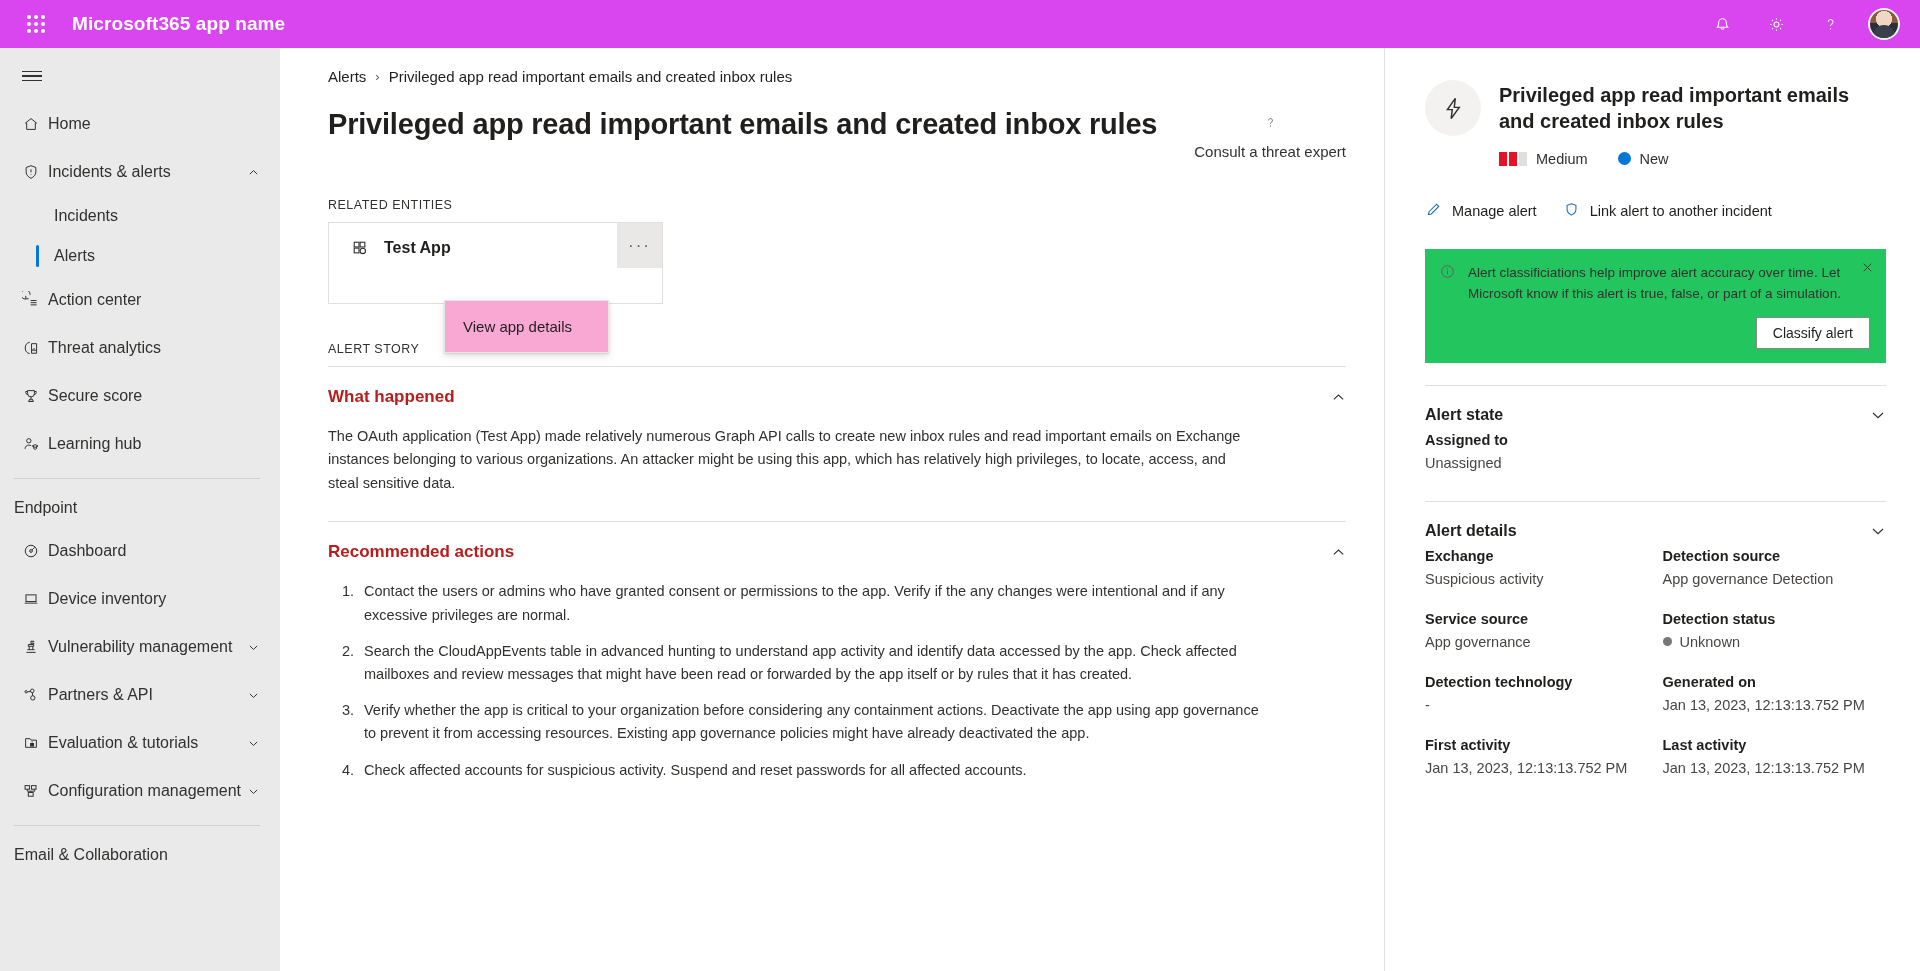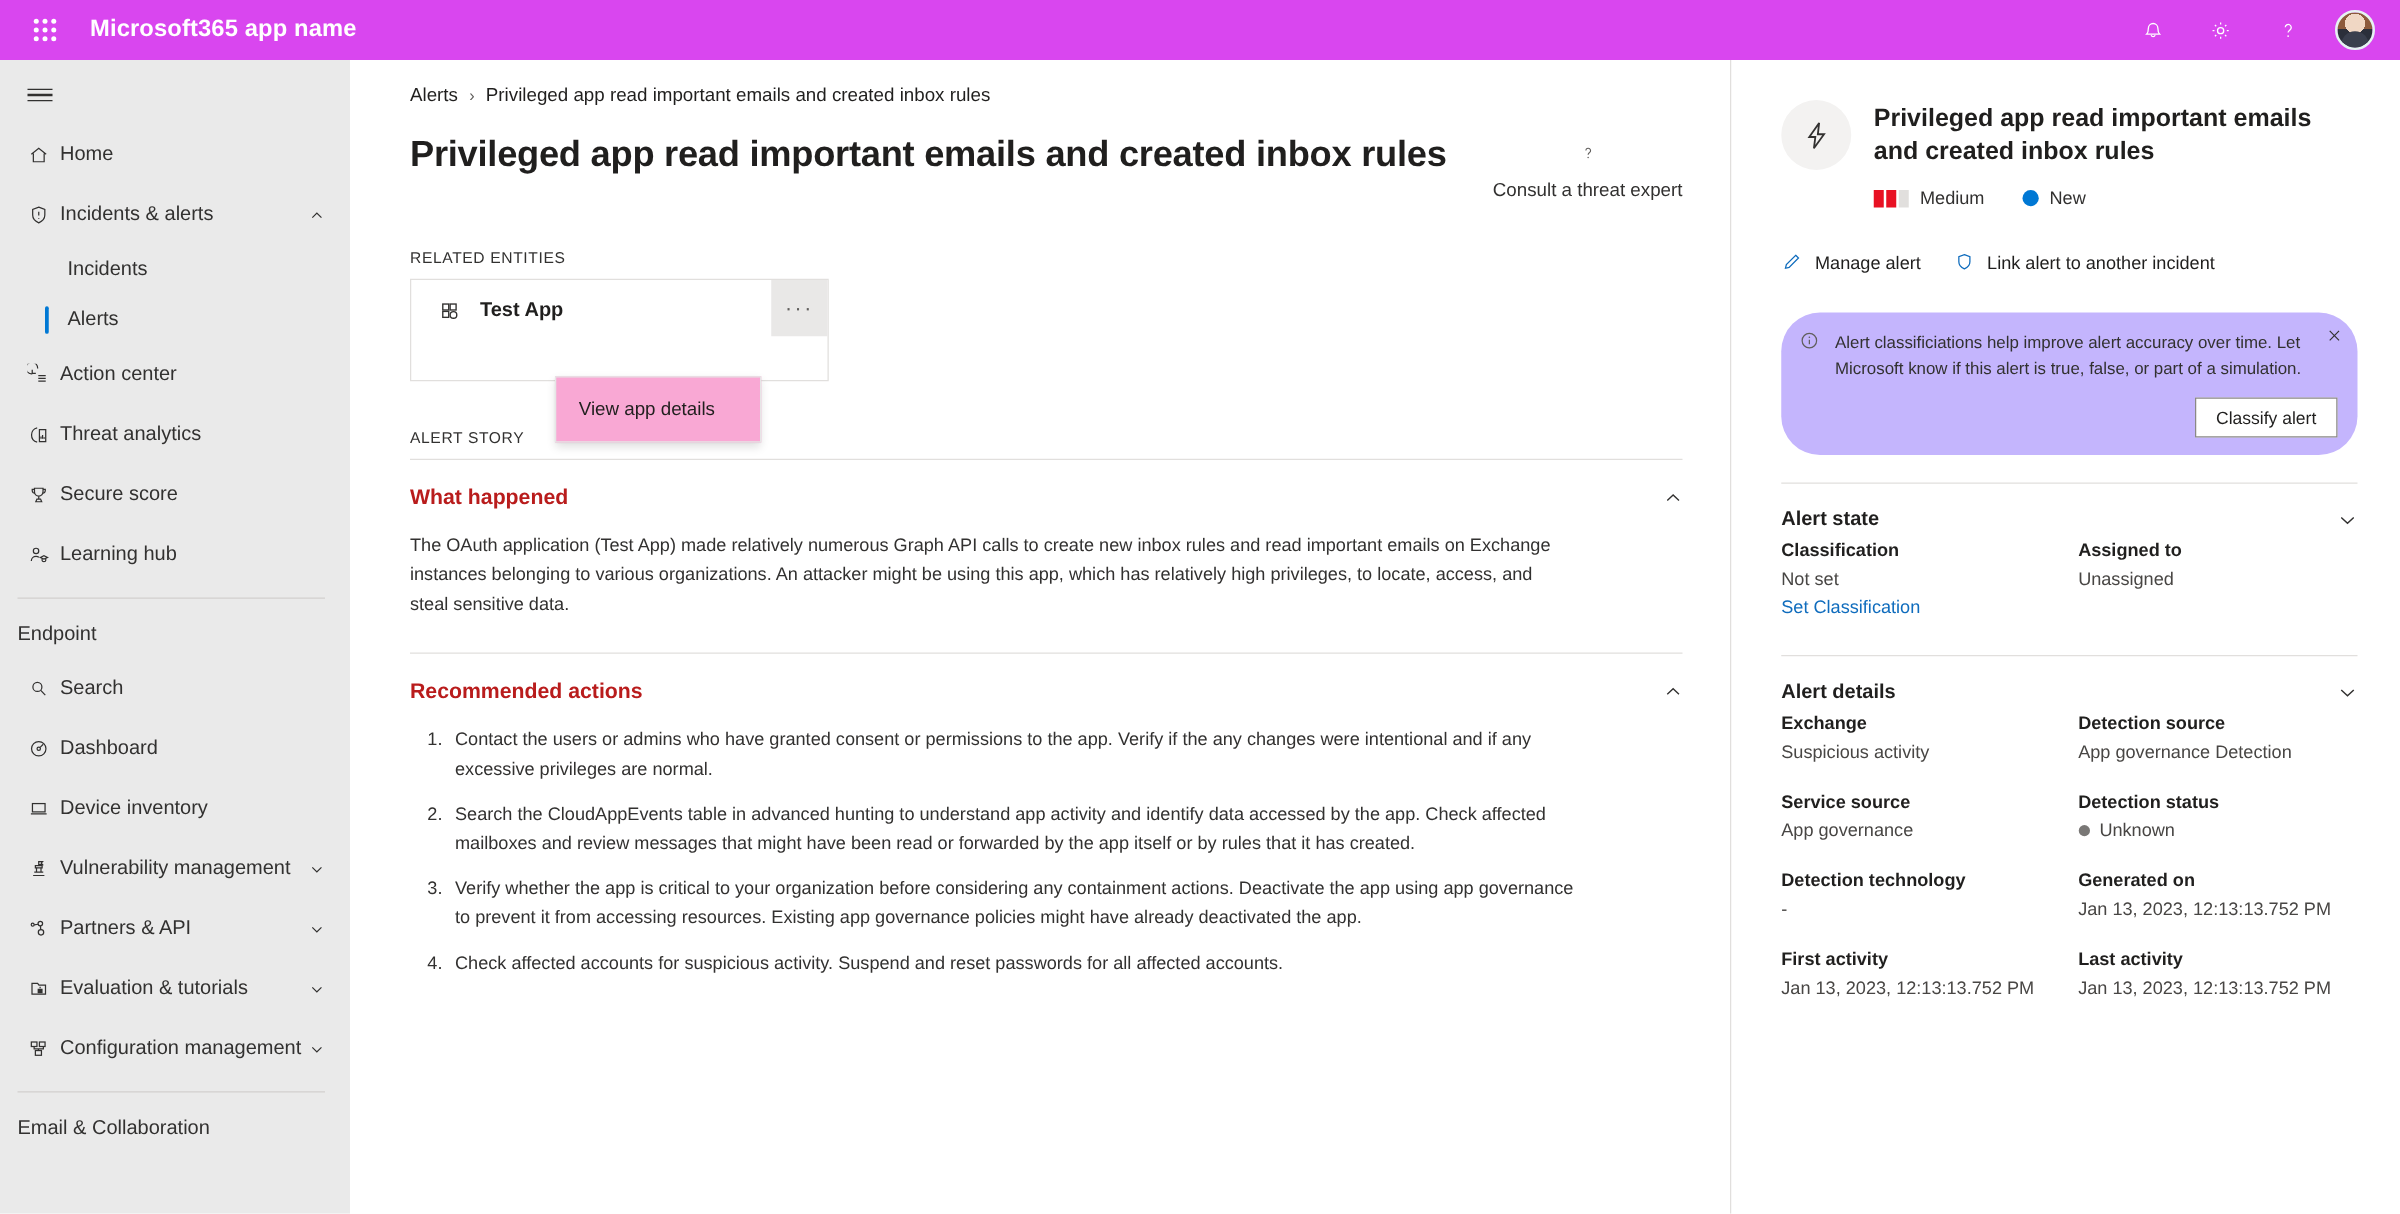--- a/index.html
+++ b/index.html
@@ -119,21 +119,21 @@
   }
   .d-title { font-size: 20px; font-weight: 700; line-height: 1.32; color: #201f1e; padding-top: 2px; }
   .d-badges { display: flex; align-items: center; gap: 30px; margin-top: 16px; }
   .badge { display: flex; align-items: center; gap: 9px; font-size: 14.5px; color: #323130; }
   .sev-bars { display: flex; gap: 2px; }
   .sev-bars i { width: 8px; height: 14px; display: block; }
   .dot { width: 13px; height: 13px; border-radius: 50%; display: block; }
   .d-actions { display: flex; align-items: center; gap: 26px; margin-top: 34px; }
   .d-action { display: flex; align-items: center; gap: 10px; font-size: 14.5px; color: #201f1e; cursor: pointer; }
   .notice {
-    margin-top: 28px; background: #c4b5fd; padding: 14px 16px 14px 14px; position: relative; border-radius: 31px;
+    margin-top: 28px; background: #22c55e; padding: 14px 16px 14px 14px; position: relative;
   }
   .notice-row { display: flex; gap: 12px; }
   .notice-text { font-size: 13.5px; line-height: 1.55; color: #323130; padding-right: 22px; }
   .notice-close { position: absolute; right: 12px; top: 12px; cursor: pointer; color: #323130; display: flex; }
   .notice-btnrow { display: flex; justify-content: flex-end; margin-top: 12px; }
   .btn {
     border: 1px solid #8a8886; background: #ffffff; color: #201f1e;
     font-size: 14px; padding: 7px 16px; cursor: pointer; font-family: inherit;
   }
   .d-sep { height: 1px; background: #e1dfdd; margin-top: 22px; }
@@ -272,29 +272,20 @@
           <path d="M11.4 12.2l3.2-1.5 3.2 1.5-3.2 1.5z"></path>
           <path d="M13 13.2v1.6c0 .6.7 1 1.6 1s1.6-.4 1.6-1v-1.6"></path>
         </svg>
       </span>
       <span class="nav-label">Learning hub</span>
     </div>
 
     <div class="nav-sep"></div>
     <div class="nav-group">Endpoint</div>
 
-    <div class="nav-item">
-      <span class="nav-ico">
-        <svg width="18" height="18" viewBox="0 0 20 20" fill="none" stroke="#323130" stroke-width="1.1">
-          <circle cx="8.8" cy="8.4" r="4"></circle>
-            <path d="M11.8 11.5l4 4.2"></path>
-        </svg>
-      </span>
-      <span class="nav-label">Search</span>
-    </div>
 
     <div class="nav-item">
       <span class="nav-ico">
         <svg width="18" height="18" viewBox="0 0 20 20" fill="none" stroke="#323130" stroke-width="1.1">
           <circle cx="10" cy="10" r="6.4"></circle>
             <circle cx="10" cy="10" r="1.5"></circle>
             <path d="M11.2 8.8L14 6"></path>
         </svg>
       </span>
       <span class="nav-label">Dashboard</span>
@@ -531,25 +522,20 @@
         <span class="d-sec-title">Alert state</span>
         <span class="d-sec-chev">
           <svg width="16" height="16" viewBox="0 0 16 16" fill="none" stroke="#323130" stroke-width="1.2">
               <path d="M3 6L8 10.6 13 6"></path>
             </svg>
         </span>
       </div>
 
       <div class="kv-grid">
         <div>
-          <div class="k">Classification</div>
-          <div class="v">Not set</div>
-          <div class="kv-link">Set Classification</div>
-        </div>
-        <div>
           <div class="k">Assigned to</div>
           <div class="v">Unassigned</div>
         </div>
       </div>
 
       <div class="d-sep"></div>
 
       <div class="d-sec-head">
         <span class="d-sec-title">Alert details</span>
         <span class="d-sec-chev">

